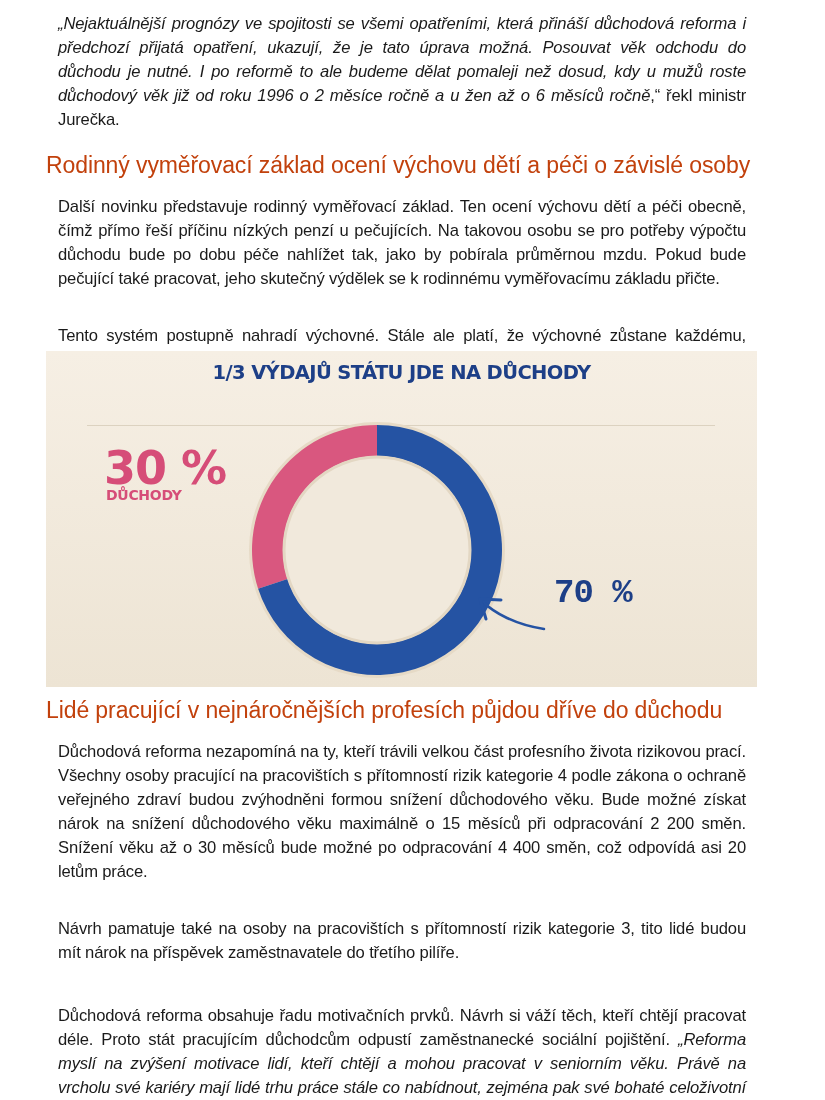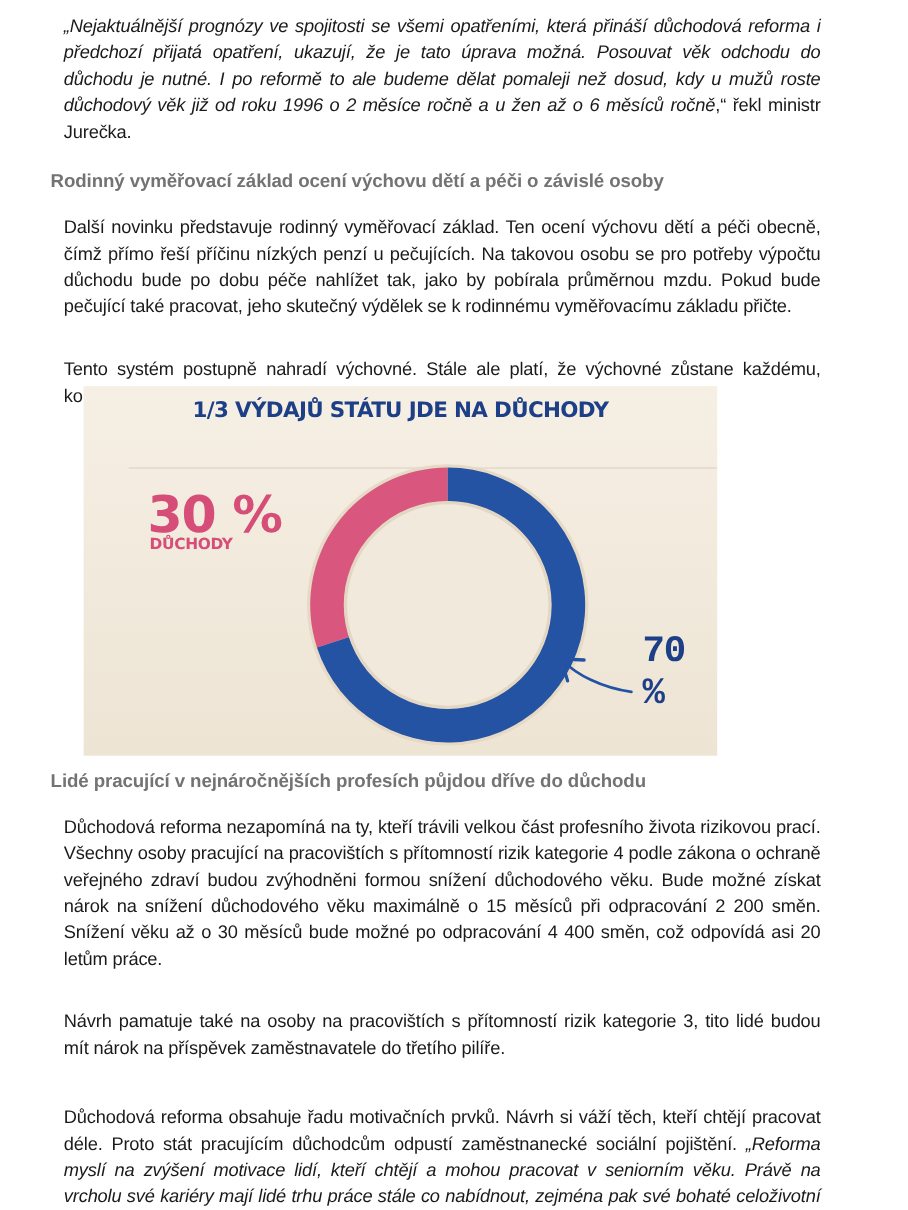--- a/index.html
+++ b/index.html
@@ -7,32 +7,31 @@
     width: 825px; height: 1100px; overflow: hidden; position: relative;
     font-family: "Liberation Sans", sans-serif; color: #1a1a1a;
   }
   .page { position: absolute; left: 46px; top: 0; width: 712px; }
   p {
     margin: 12px; font-size: 16.6px; line-height: 24px; text-align: justify;
     letter-spacing: -0.15px;
   }
   .it { font-style: italic; }
   h2 {
-    margin: 0; font-size: 17px; line-height: 24px; font-weight: bold;
-    color: #737373; letter-spacing: -0.1px;
+    margin: 0; font-size: 23px; line-height: 24px; font-weight: normal;
+    color: #c2410c; letter-spacing: -0.1px;
   }
   .gap-s { height: 6px; }
   .gap-m { height: 9px; }
 
   
   .info {
-    position: absolute; left: 46px; top: 351px; width: 576px; height: 336px;
+    position: absolute; left: 46px; top: 351px; width: 711px; height: 336px;
     background: linear-gradient(180deg, #f6efe4 0%, #ede4d4 100%);
     overflow: hidden;
-    margin-left: 30px;
   }
   .info-title {
     position: absolute; left: 0; right: 0; top: 10px; text-align: center;
     font-family: "DejaVu Sans", sans-serif; font-weight: bold; font-size: 19.5px;
     color: #1d3f87; letter-spacing: -0.6px;
   }
   .info-rule {
     position: absolute; left: 41px; width: 628px; top: 74px; height: 1px;
     background: #dcd2c0;
   }

